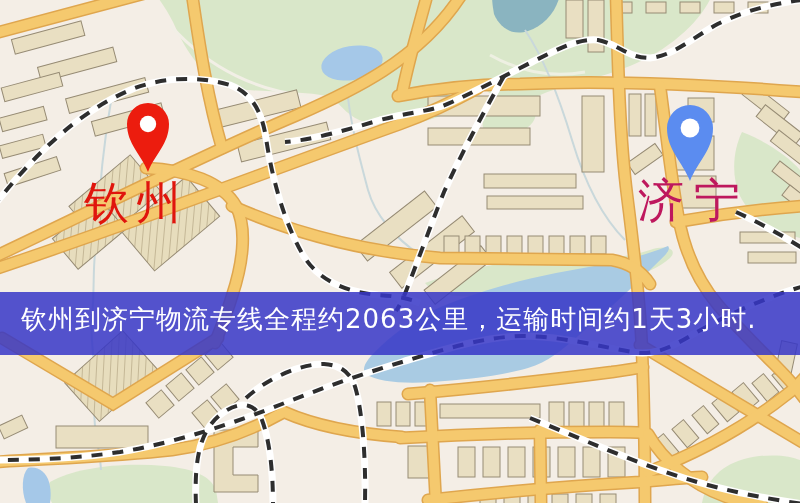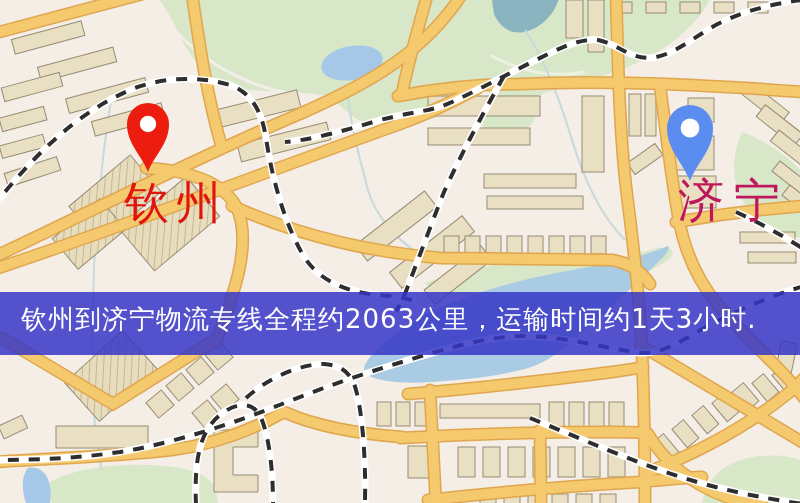--- a/index.html
+++ b/index.html
@@ -4,21 +4,21 @@
 <style>
   html,body{margin:0;padding:0;background:#777;}
   .stage{position:relative;width:800px;height:503px;overflow:hidden;
          background:#f4eee6;font-family:"DejaVu Sans",sans-serif;}
   .map-bg{position:absolute;left:0;top:0;filter:blur(.45px);}
   .pin{position:absolute;}
   .pin-red{left:124px;top:99px;}
   .pin-blue{left:664px;top:102px;}
   .city-label{position:absolute;line-height:1;white-space:nowrap;
               font-family:"DejaVu Serif","DejaVu Sans",serif;
-              text-shadow:0 0 1px rgba(255,255,255,.25);margin-left:40px;}
+              text-shadow:0 0 1px rgba(255,255,255,.25);}
   .label-red{left:84px;top:180px;font-size:45px;letter-spacing:7px;color:#e0150c;}
   .label-blue{left:638px;top:177px;font-size:46px;letter-spacing:10px;color:#be185d;}
   .banner{position:absolute;left:0;top:292px;width:800px;height:63px;
           background:rgba(54,54,199,0.85);box-sizing:border-box;
           padding:14px 0 17px 21px;overflow:hidden;}
   .banner span{color:#ffffff;font-size:26px;line-height:26px;letter-spacing:1px;
                white-space:nowrap;}
 </style>
 </head>
 <body>

